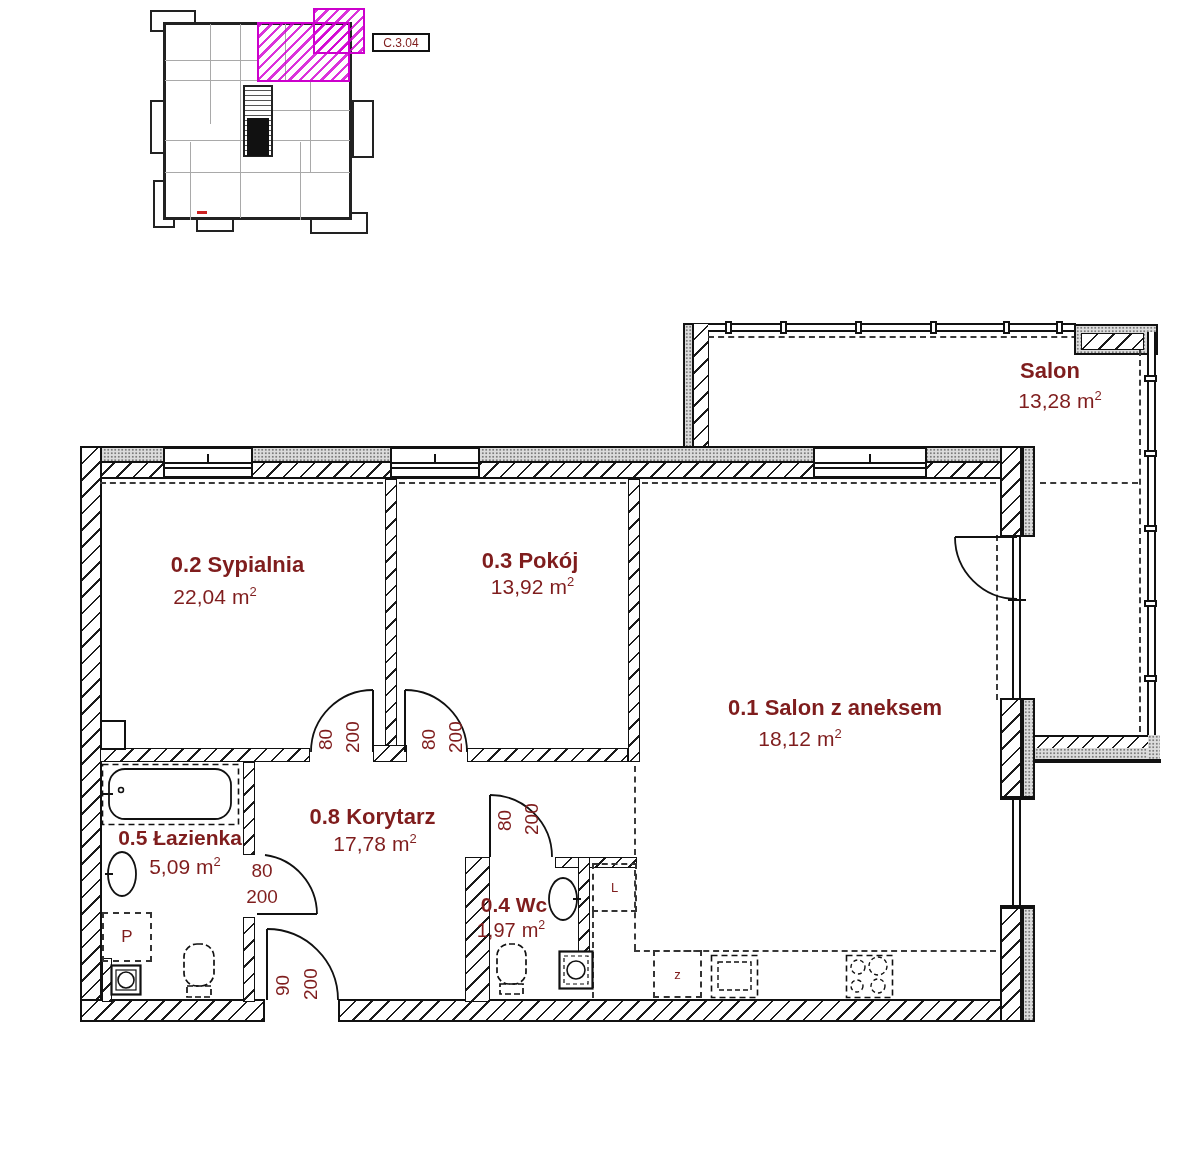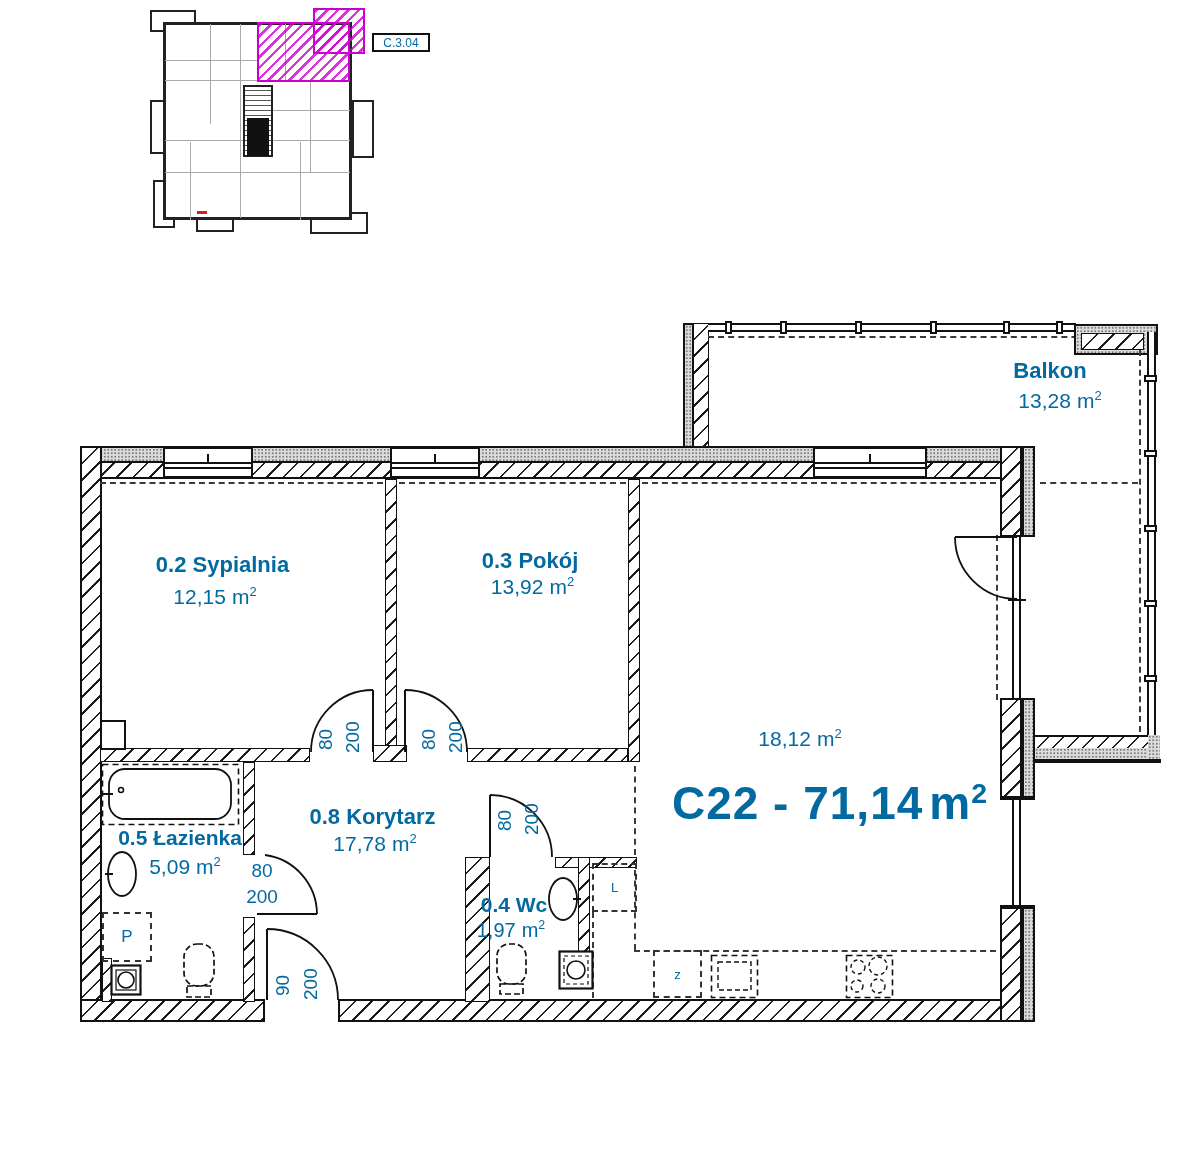--- a/index.html
+++ b/index.html
@@ -1,17 +1,17 @@
 <!DOCTYPE html>
 <html style="--hl: #cc00cc;"><head>
 <meta charset="utf-8">
 <style>
   html,body{margin:0;padding:0;background:#ffffff;}
   #canvas{position:relative;width:1200px;height:1174px;background:#fff;
-          font-family:"Liberation Sans", sans-serif;color:#0369a1;overflow:hidden;}
+          font-family:"Liberation Sans", sans-serif;color:#7f1d1d;overflow:hidden;}
   .abs{position:absolute;}
   
   .hatch{background-color:#fff;
          background-image:repeating-linear-gradient(135deg,transparent 0 10px,#1c1c1c 10px 11.8px);
          border:2px solid #111;box-sizing:border-box;}
   .stip{background-color:#dcdcdc;
         background-image:radial-gradient(#7c7c7c 1px,transparent 1.25px);
         background-size:3.5px 3.5px;border:2px solid #111;box-sizing:border-box;}
   .noborder{border:none;}
   .thin{border-width:1.5px;}
@@ -244,38 +244,38 @@
   </svg>
   <svg style="left:845px;top:954px;" width="50" height="46" viewBox="0 0 50 46">
     <rect x="1.5" y="1.5" width="46" height="42" fill="none" stroke="#111" stroke-width="1.6" stroke-dasharray="6,4"></rect>
     <circle cx="13" cy="13" r="7" fill="none" stroke="#111" stroke-width="1.4" stroke-dasharray="4,3"></circle>
     <circle cx="33" cy="12" r="9" fill="none" stroke="#111" stroke-width="1.4" stroke-dasharray="4,3"></circle>
     <circle cx="12" cy="32" r="6" fill="none" stroke="#111" stroke-width="1.4" stroke-dasharray="4,3"></circle>
     <circle cx="33" cy="32" r="7" fill="none" stroke="#111" stroke-width="1.4" stroke-dasharray="4,3"></circle>
   </svg>
 
   <div class="abs rname" style="left:980px;top:358px;width:140px;">
-    <span>Balkon</span>
+    <span>Salon</span>
   </div>
   <div class="abs rarea" style="left:980px;top:388px;width:160px;">
     <span>13,28</span><span class="unit">m</span><sup>2</sup>
   </div>
 
+  <div class="abs rname" style="left:700px;top:695px;width:270px;">
+    <span>0.1 Salon z aneksem</span>
+  </div>
   <div class="abs rarea" style="left:700px;top:726px;width:200px;">
     <span>18,12</span><span class="unit">m</span><sup>2</sup>
   </div>
-  <div class="abs title" style="left:650px;top:776px;width:360px;">
-    <span>C22 - 71,14</span><span class="unit">m</span><sup>2</sup>
-  </div>
-
-  <div class="abs rname" style="left:120px;top:552px;width:205px;">
+
+  <div class="abs rname" style="left:135px;top:552px;width:205px;">
     <span>0.2 Sypialnia</span>
   </div>
   <div class="abs rarea" style="left:120px;top:584px;width:190px;">
-    <span>12,15</span><span class="unit">m</span><sup>2</sup>
+    <span>22,04</span><span class="unit">m</span><sup>2</sup>
   </div>
 
   <div class="abs rname" style="left:430px;top:548px;width:200px;">
     <span>0.3 Pokój</span>
   </div>
   <div class="abs rarea" style="left:440px;top:574px;width:185px;">
     <span>13,92</span><span class="unit">m</span><sup>2</sup>
   </div>
 
   <div class="abs rname sm" style="left:90px;top:826px;width:180px;">

